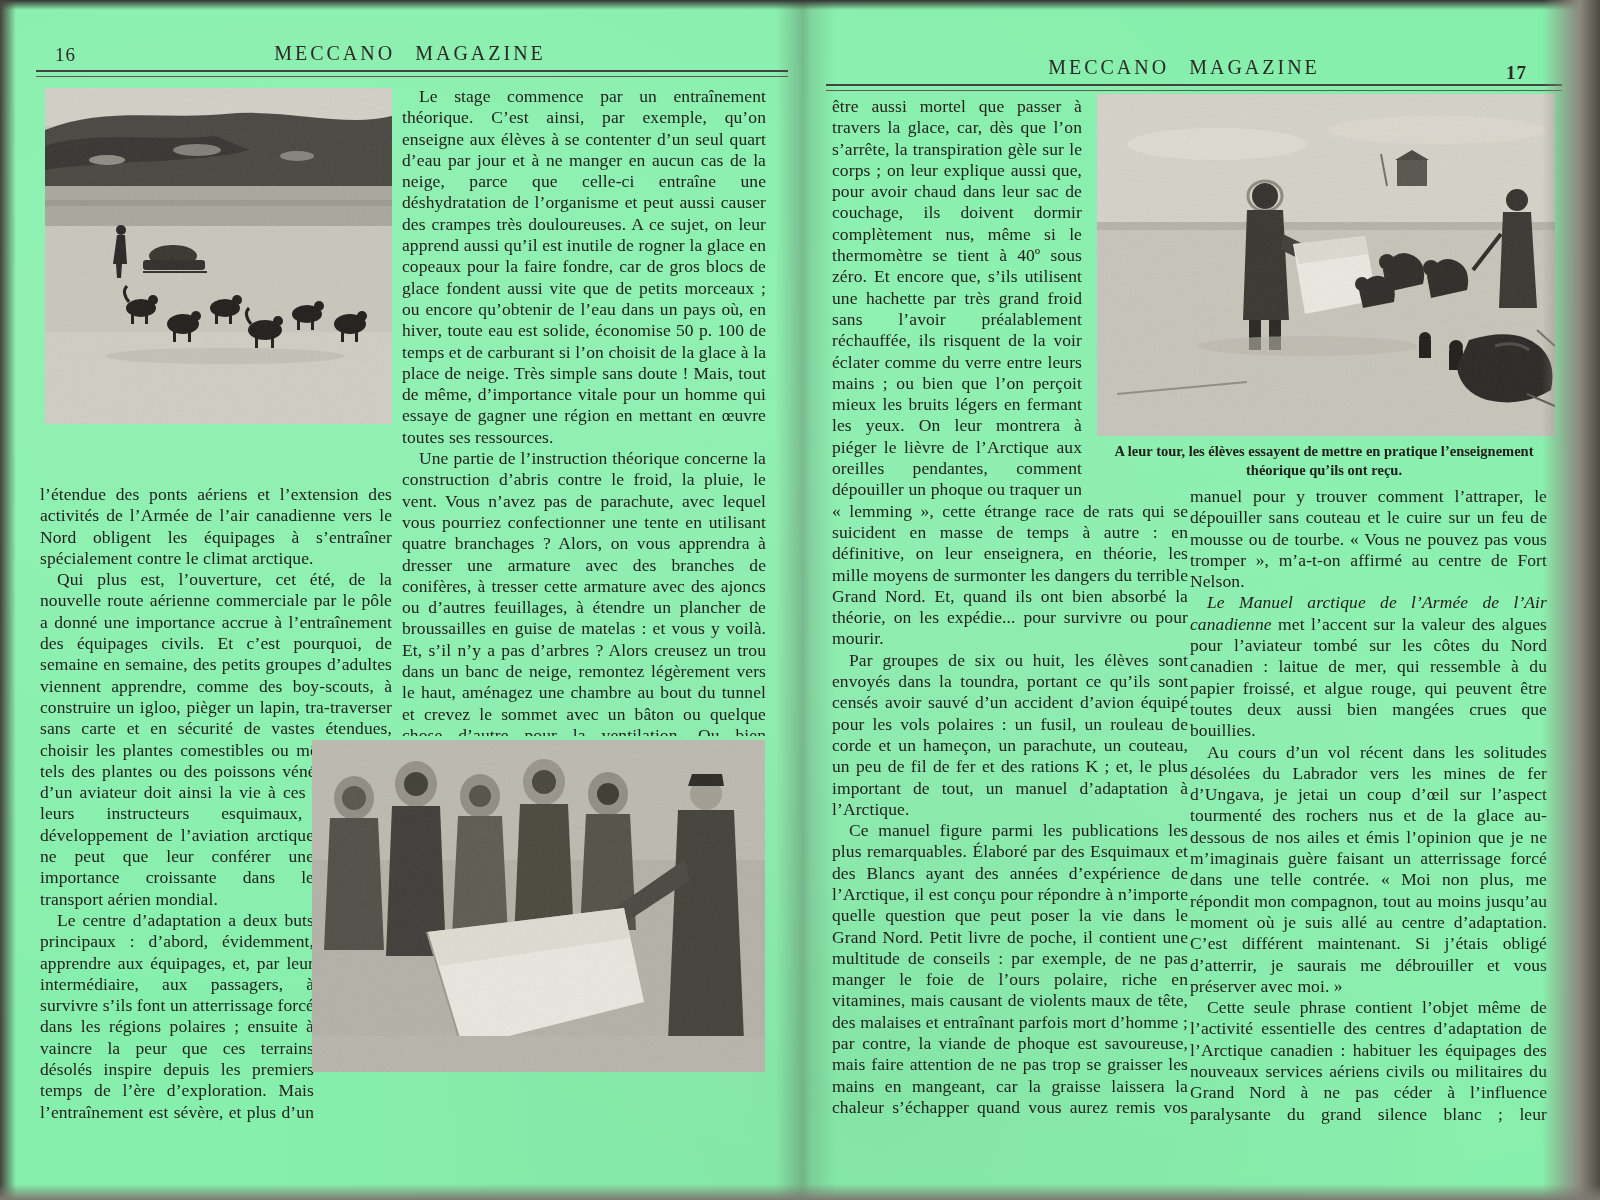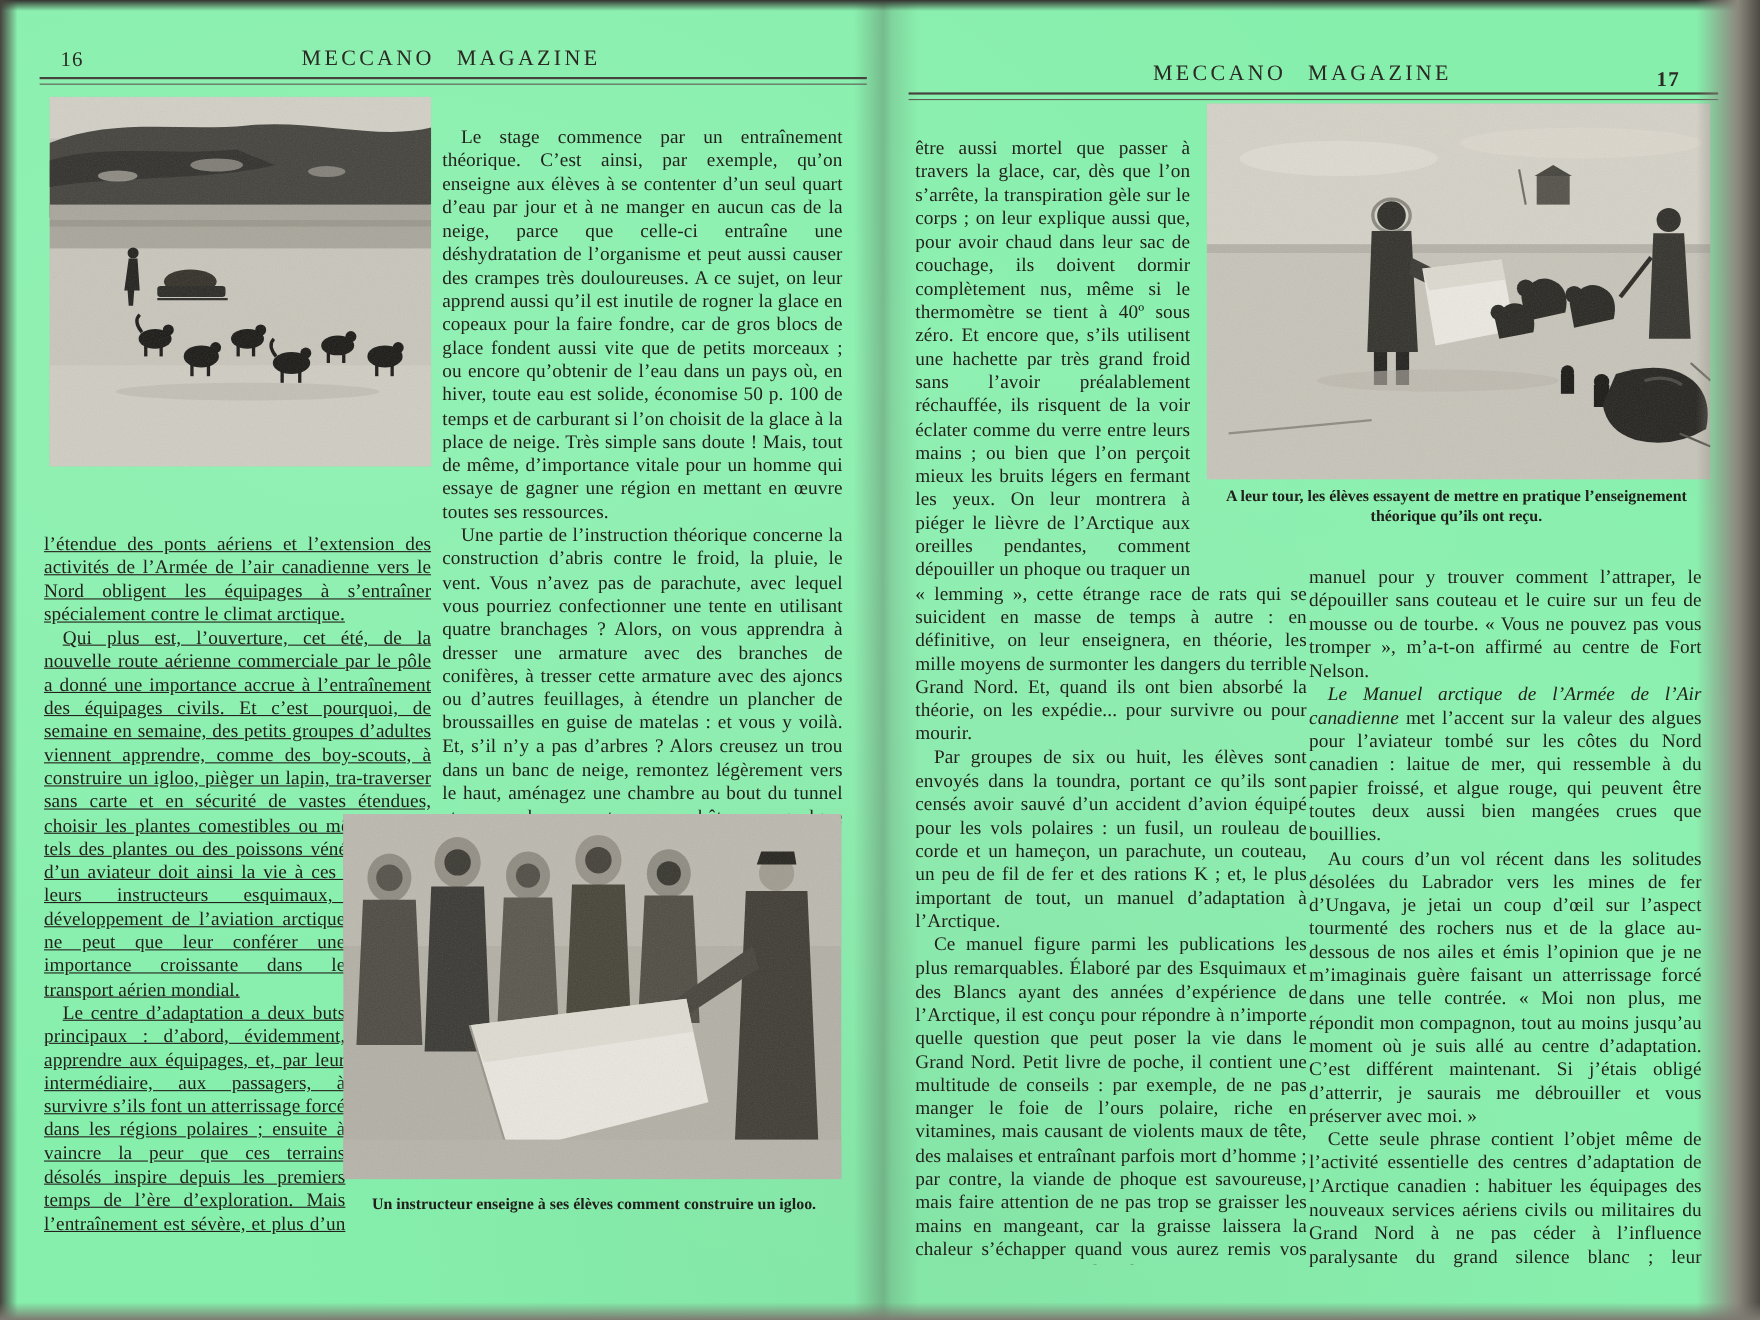--- a/index.html
+++ b/index.html
@@ -21,21 +21,21 @@
     background:linear-gradient(0deg,#7d7a71,rgba(125,122,113,0));}
   .gutter{position:absolute;top:0;left:776px;width:60px;height:100%;
     background:linear-gradient(90deg,rgba(70,68,62,0) 0%,rgba(70,68,62,0.30) 45%,rgba(70,68,62,0.16) 58%,rgba(70,68,62,0) 100%);}
 
   .folio{position:absolute;font-size:19px;letter-spacing:1px;color:#2c2a25;}
   .masthead{position:absolute;text-align:center;font-size:20px;letter-spacing:3px;
     word-spacing:12px;color:#2c2a25;}
   .rule{position:absolute;height:4px;border-top:2px solid #45433d;border-bottom:1px solid #5d5b53;}
 
   .bodycol{position:absolute;font-size:17.5px;line-height:21.3px;text-align:justify;
-    letter-spacing:0.1px;overflow:hidden;margin-top:28px;}
+    letter-spacing:0.1px;overflow:hidden;}
   .bodycol p{margin:0;}
   .bodycol p.ind{text-indent:17px;}
   .it{font-style:italic;}
 
   
   .sp-a{float:right;width:0;height:346px;}
   .sp-b{float:right;clear:right;width:78px;height:300px;}
   .sp-c{float:right;width:106px;height:396px;}
 
   .caption{position:absolute;font-weight:bold;font-size:14.5px;line-height:19px;
@@ -106,21 +106,21 @@
           <rect x="296" y="243" width="3" height="11"></rect>
           <rect x="310" y="243" width="3" height="11"></rect>
         <path d="M84,214 q-8,-10 -2,-16" stroke="#1b1a17" stroke-width="3" fill="none"></path>
         <path d="M206,236 q-8,-10 -2,-16" stroke="#1b1a17" stroke-width="3" fill="none"></path>
       </g>
       <ellipse cx="180" cy="268" rx="120" ry="8" fill="#b6b3a9" opacity="0.5"></ellipse>
       <rect width="347" height="336" filter="url(#g1)" opacity="0.14"></rect>
     </svg>
   </div>
 
-  <div class="bodycol" style="left:40px;top:456px;width:352px;height:640px;text-decoration:underline;">
+  <div class="bodycol" style="left:40px;top:484px;width:352px;height:640px;">
     <div class="sp-a"></div>
     <div class="sp-b"></div>
     <p>l’étendue des ponts aériens et l’extension des activités de l’Armée de l’air canadienne vers le Nord obligent les équipages à s’entraîner spécialement contre le climat arctique.</p>
     <p class="ind">Qui plus est, l’ouverture, cet été, de la nouvelle route aérienne commerciale par le pôle a donné une importance accrue à l’entraînement des équipages civils. Et c’est pourquoi, de semaine en semaine, des petits groupes d’adultes viennent apprendre, comme des boy-scouts, à construire un igloo, pièger un lapin, tra-traverser sans carte et en sécurité de vastes étendues, choisir les plantes comestibles ou même rendre tels des plantes ou des poissons vénéneux. Plus d’un aviateur doit ainsi la vie à ces écoles et à leurs instructeurs esquimaux, et le développement de l’aviation arctique ne peut que leur conférer une importance croissante dans le transport aérien mondial.</p>
     <p class="ind">Le centre d’adaptation a deux buts principaux : d’abord, évidemment, apprendre aux équipages, et, par leur intermédiaire, aux passagers, à survivre s’ils font un atterrissage forcé dans les régions polaires ; ensuite à vaincre la peur que ces terrains désolés inspire depuis les premiers temps de l’ère d’exploration. Mais l’entraînement est sévère, et plus d’un élève y perd jusqu’à 10 kilos en trois semaines, car la fin du stage comprend un « lâcher » dans la forêt ou la toundra arctique de dix à quinze jours.</p>
   </div>
 
   <div class="bodycol" style="left:402px;top:86px;width:364px;height:650px;">
     <p class="ind">Le stage commence par un entraînement théorique. C’est ainsi, par exemple, qu’on enseigne aux élèves à se contenter d’un seul quart d’eau par jour et à ne manger en aucun cas de la neige, parce que celle-ci entraîne une déshydratation de l’organisme et peut aussi causer des crampes très douloureuses. A ce sujet, on leur apprend aussi qu’il est inutile de rogner la glace en copeaux pour la faire fondre, car de gros blocs de glace fondent aussi vite que de petits morceaux ; ou encore qu’obtenir de l’eau dans un pays où, en hiver, toute eau est solide, économise 50 p. 100 de temps et de carburant si l’on choisit de la glace à la place de neige. Très simple sans doute ! Mais, tout de même, d’importance vitale pour un homme qui essaye de gagner une région en mettant en œuvre toutes ses ressources.</p>
     <p class="ind">Une partie de l’instruction théorique concerne la construction d’abris contre le froid, la pluie, le vent. Vous n’avez pas de parachute, avec lequel vous pourriez confectionner une tente en utilisant quatre branchages ? Alors, on vous apprendra à dresser une armature avec des branches de conifères, à tresser cette armature avec des ajoncs ou d’autres feuillages, à étendre un plancher de broussailles en guise de matelas : et vous y voilà. Et, s’il n’y a pas d’arbres ? Alors creusez un trou dans un banc de neige, remontez légèrement vers le haut, aménagez une chambre au bout du tunnel et crevez le sommet avec un bâton ou quelque chose d’autre pour la ventilation. Ou bien construisez un igloo : on vous dira comment, avec l’aide de plans établis sous la direction d’esquimaux spécialisés.</p>
@@ -161,21 +161,20 @@
       <path d="M366,70 L422,70 L432,300 L356,300 Z" fill="#403d36"></path>
       <path d="M372,120 L300,170 L308,186 L378,140 Z" fill="#47443c"></path>
 
       <polygon points="115,192 312,168 332,262 150,308" fill="#e9e7df"></polygon>
       <polygon points="115,192 312,168 318,198 128,226" fill="#d8d5cb" opacity="0.65"></polygon>
       <line x1="115" y1="192" x2="150" y2="308" stroke="#9a978d" stroke-width="2"></line>
       <rect y="296" width="453" height="36" fill="#b7b4aa"></rect>
       <rect width="453" height="332" filter="url(#g2)" opacity="0.14"></rect>
     </svg>
   </div>
-  <div class="caption" style="left:315px;top:1086px;width:450px;">Un instructeur enseigne à ses élèves comment construire un igloo.</div>
 
   <div class="masthead" style="left:828px;top:56px;width:712px;">MECCANO MAGAZINE</div>
   <div class="folio" style="left:1506px;top:62px;font-weight:bold;">17</div>
   <div class="rule" style="left:826px;top:84px;width:736px;"></div>
 
   <div class="photo" style="left:1097px;top:94px;">
     <svg width="458" height="342" viewBox="0 0 458 342">
       <defs>
         <filter id="g3">
             <feTurbulence type="fractalNoise" baseFrequency="0.9" numOctaves="2"></feTurbulence>

